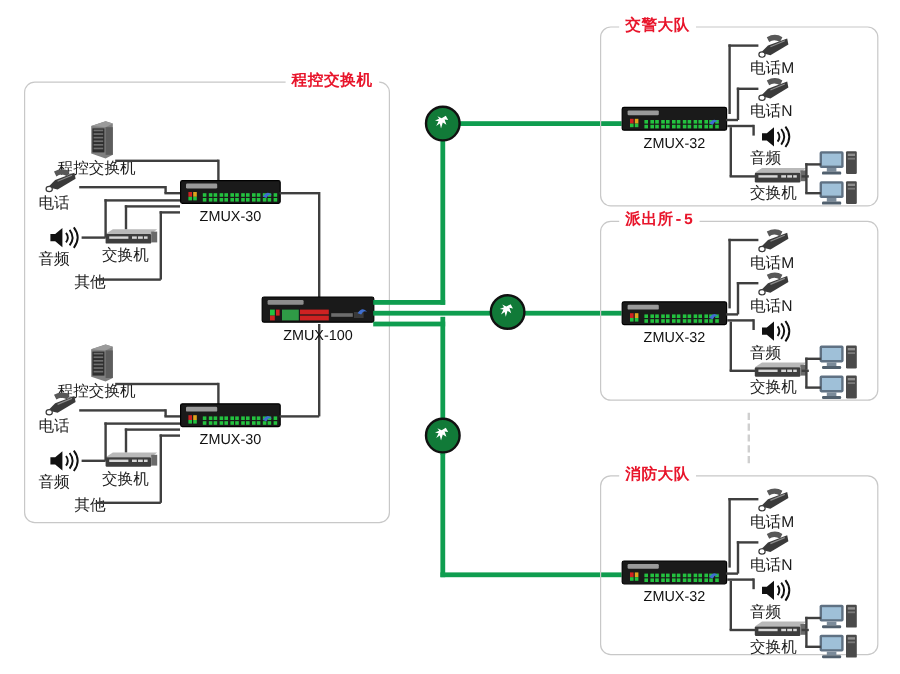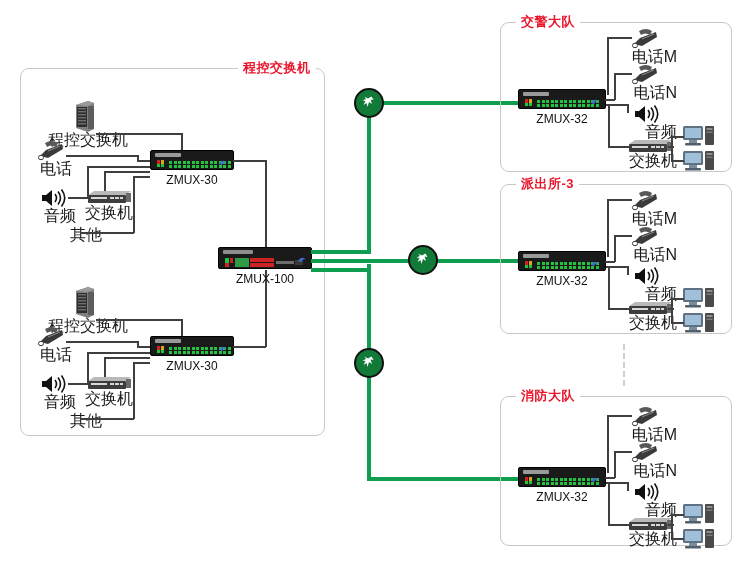--- a/index.html
+++ b/index.html
@@ -28,20 +28,21 @@
   .group-title {
     position: absolute;
     color: #e8152b;
     font-weight: bold;
     font-size: 13px;
     line-height: 14px;
     background: #ffffff;
     padding: 1px 5px 1px 5px;
     white-space: nowrap;
     letter-spacing: 0.5px;
+    font-family: Liberation Mono, monospace;
   }
   
   .wire {
     position: absolute;
     background: #3f3f3f;
   }
   .wire-h { height: 1.5px; }
   .wire-v { width: 1.5px; }
 
   .gwire {
@@ -52,24 +53,24 @@
   .gwire-v { width: 4px; }
 
   .dotted-sep {
     position: absolute;
     width: 0;
     border-left: 2px dashed #cfcfcf;
   }
   
   .lbl {
     position: absolute;
-    font-size: 16px;
+    font-size: 13px;
     color: #1a1a1a;
     white-space: nowrap;
-    text-align: right;
+    text-align: left;
     line-height: 13px;
   }
   .dev-lbl {
     position: absolute;
     font-size: 12px;
     color: #111;
     white-space: nowrap;
     text-align: center;
     line-height: 14px;
   }
@@ -562,21 +563,21 @@
       <rect x="24.5" y="6.5" width="6" height="1.5" fill="#7a7a7a"></rect>
     </svg>
   </div>
   <div class="wire wire-h" style="left:671px; top:136px; width:13px;"></div>
   <div class="wire wire-v" style="left:671px; top:136px; height:10px;"></div>
   <div class="wire wire-h" style="left:668px; top:146px; width:6px;"></div>
   <div class="wire wire-v" style="left:671px; top:146px; height:15px;"></div>
   <div class="wire wire-h" style="left:671px; top:160px; width:13px;"></div>
 
   <div class="group-box" style="left:500px; top:184px; width:232px; height:150px;"></div>
-  <div class="group-title" style="left:516px; top:176px;">派出所-3</div>
+  <div class="group-title" style="left:516px; top:176px;">派出所-5</div>
 
   <div class="zmux" style="left:518px; top:251px; width:88px; height:20px;">
     <div class="brandbar" style="width:26px;"></div>
     <div class="redblk" style="left:6px; top:9px; width:3px; height:4px;"></div>
     <div class="redblk" style="left:10px; top:9px; width:3px; height:4px; background:#e0a31c;"></div>
     <div class="redblk" style="left:6px; top:13px; width:3px; height:3px; background:#23c23f;"></div>
     <div class="redblk" style="left:10px; top:13px; width:3px; height:3px; background:#23c23f;"></div>
     <div class="ledrow" style="left:18px; top:10px;">
       <i></i>
         <i></i>

